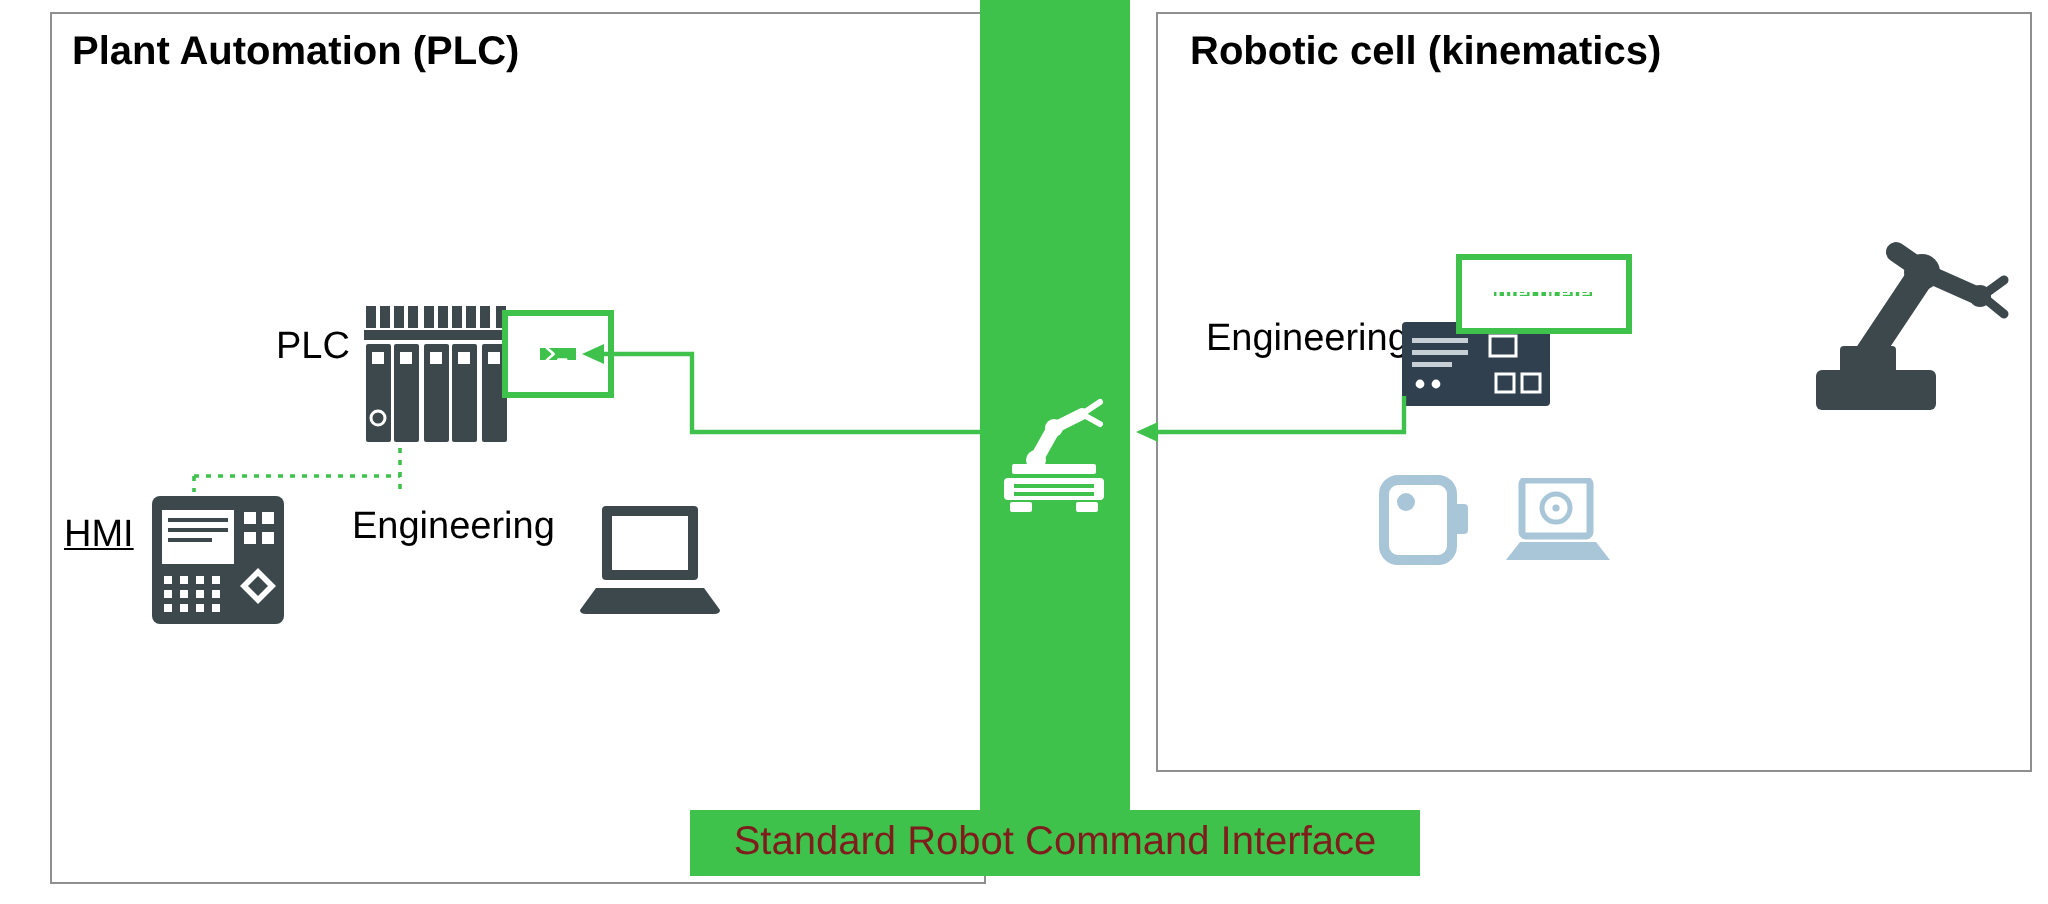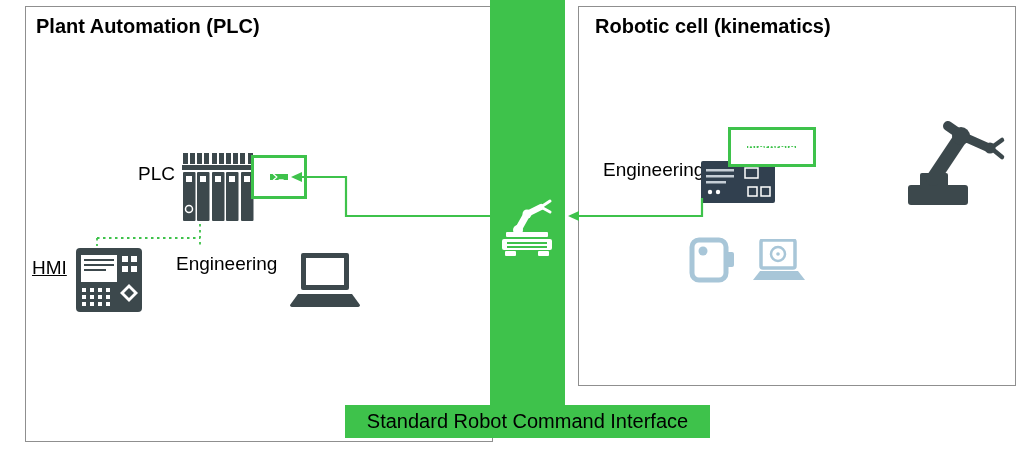--- a/index.html
+++ b/index.html
@@ -9,21 +9,21 @@
   .panel { position:absolute; border:1.5px solid #8f8f8f; background:#fff; }
   .panel-left  { left:25px;  top:6px; width:468px; height:436px; }
   .panel-right { left:578px; top:6px; width:438px; height:380px; }
 
   .panel-title { position:absolute; font-size:20px; font-weight:700; color:#000; }
 
   .green-bar { position:absolute; left:490px; top:0; width:75px; height:438px; background:#3ec24b; z-index:1; }
 
   .banner { position:absolute; left:345px; top:405px; width:365px; height:33px; background:#3ec24b;
             display:flex; align-items:center; justify-content:center; z-index:3; }
-  .banner span { font-size:20px; font-weight:500; color:#000000; }
+  .banner span { font-size:20px; font-weight:500; color:#7f1d1d; }
 
   .label { position:absolute; font-size:19px; color:#000; white-space:pre-line; line-height:1.15; }
   .label-green { position:absolute; font-size:14px; color:#3ec24b; white-space:pre-line; line-height:1.2; }
 
   .icon { position:absolute; }
   .icon svg { display:block; width:100%; height:100%; }
 
   .hl-box { position:absolute; border:3.5px solid #3ec24b; background:#fff; padding:16px; }
   .hl-inner { width:100%; height:100%; background:#3ec24b; display:flex; align-items:center; justify-content:center; }
   .hl-inner span { color:#fff; font-size:11px; font-weight:700; }

